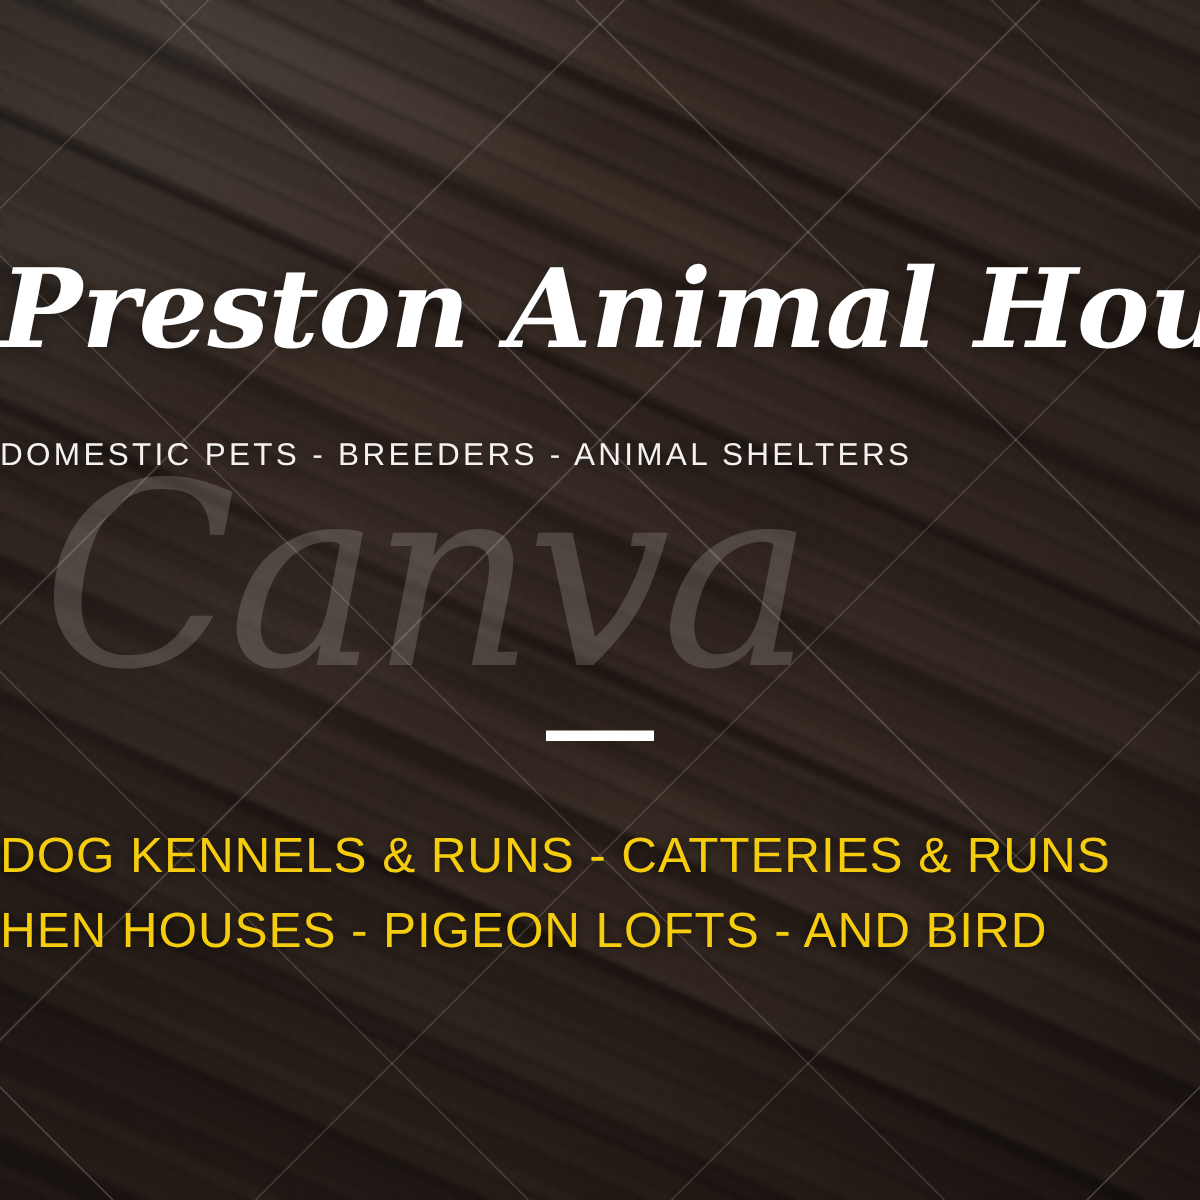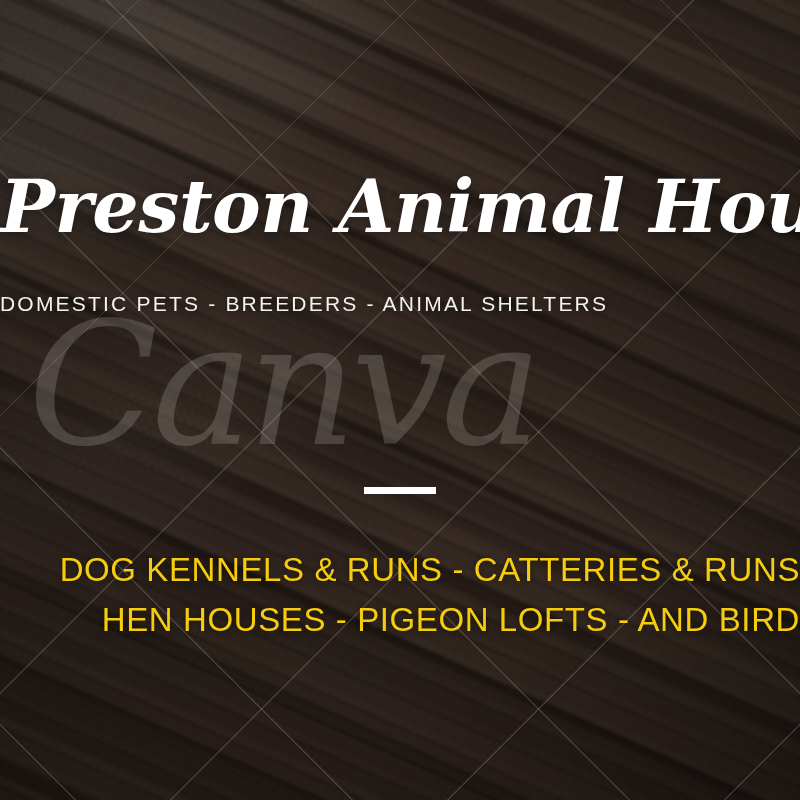--- a/index.html
+++ b/index.html
@@ -175,21 +175,21 @@
 
   .divider{
     position:absolute; left:50%; top:487px;
     width:72px; height:7px;
     margin-left:-36px;
     background:#ffffff;
   }
 
   .services{
     position:absolute; left:0; right:0; top:545px;
-    text-align:right;
+    text-align:left;
   }
   .svc-line{
     font-family:"Liberation Sans", sans-serif;
     font-weight:400;
     font-size:33px;
     line-height:50px;
     color:#f5cc0e;
     letter-spacing:0.6px;
     white-space:pre;
     text-shadow:0 1px 6px rgba(0,0,0,.45);

